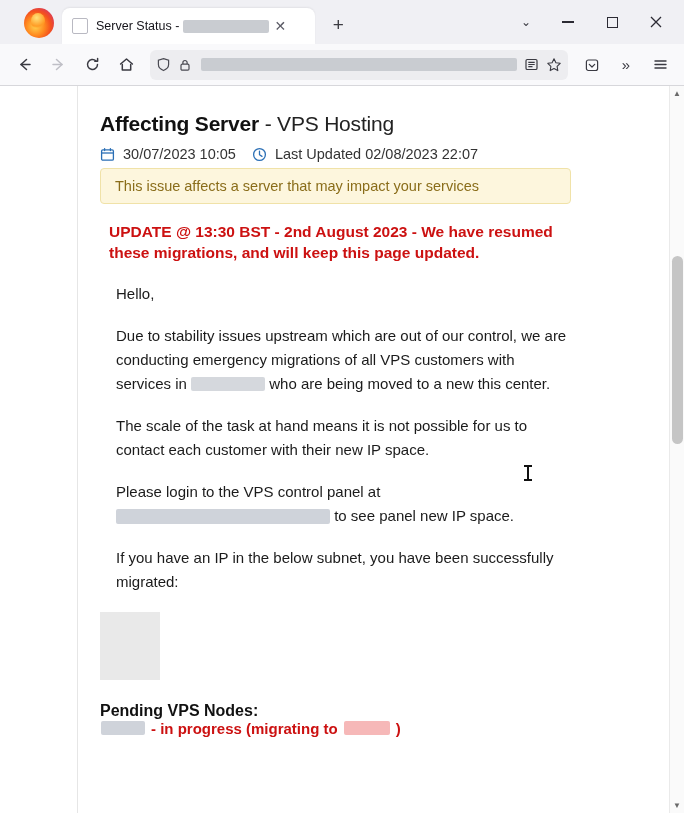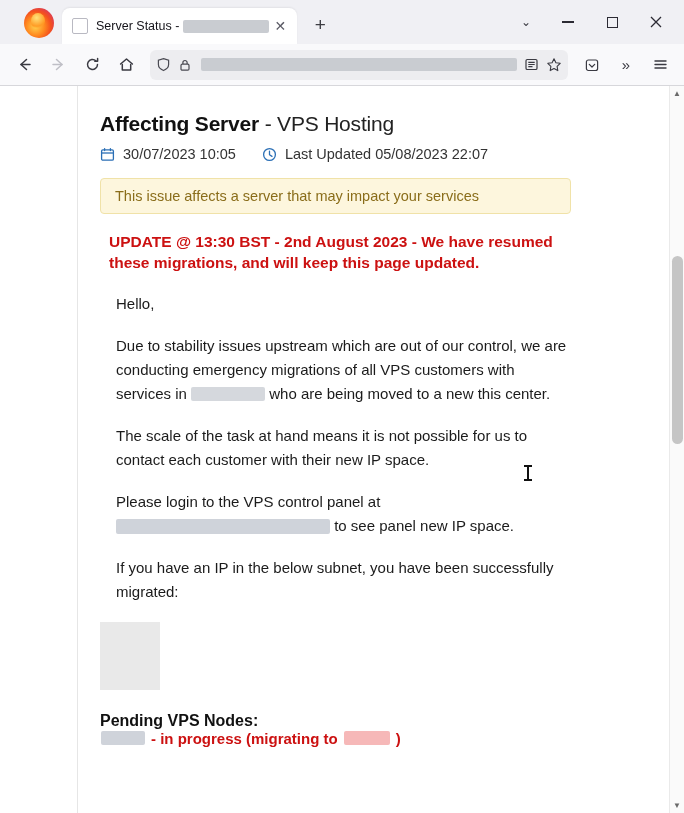--- a/index.html
+++ b/index.html
@@ -42,21 +42,21 @@
     border-radius: 50% 50% 45% 45%;
     background: radial-gradient(circle at 40% 30%, #ffe27a 0%, #ff9c26 60%, rgba(255,120,30,0) 75%);
   }
   .tab {
     height: 36px;
     min-width: 228px;
     background: #ffffff;
     border-radius: 8px 8px 0 0;
     display: flex;
     align-items: center;
-    padding: 0 6px 0 10px;
+    padding: 0 24px 0 10px;
     box-shadow: 0 -1px 2px rgba(0,0,0,.06);
     position: relative;
   }
   .tab-favicon {
     width: 16px; height: 16px;
     border: 1px solid #b9b9c2;
     border-radius: 2px;
     margin-right: 8px;
     flex: 0 0 auto;
     background: #fff;
@@ -200,24 +200,24 @@
     margin: 0 0 10px 0;
     color: #111;
     font-weight: 700;
     letter-spacing: -0.2px;
   }
   h1.title .light { font-weight: 400; color: #222; }
 
   .meta {
     display: flex;
     align-items: center;
-    gap: 26px;
+    gap: 16px;
     font-size: 14.5px;
     color: #333;
-    margin-bottom: 16px;
+    margin-bottom: 6px;
   }
   .meta .item { display: flex; align-items: center; gap: 8px; }
   .ico { color: #2b6fb5; display: inline-flex; }
 
   .alert {
     background: #fdf6dd;
     border: 1px solid #f0e2a8;
     border-radius: 4px;
     color: #8a6d1a;
     font-size: 14.5px;
@@ -419,21 +419,21 @@
           </span>
           <span>30/07/2023 10:05</span>
         </div>
         <div class="item">
           <span class="ico">
             <svg width="15" height="15" viewBox="0 0 15 15">
                 <circle cx="7.5" cy="7.5" r="5.9" stroke="#2b6fb5" stroke-width="1.3" fill="none"></circle>
                 <path d="M7.5 4.2 V7.8 L10 9.4" stroke="#2b6fb5" stroke-width="1.3" fill="none" stroke-linecap="round" stroke-linejoin="round"></path>
               </svg>
           </span>
-          <span>Last Updated 05/08/2023 22:07</span>
+          <span>Last Updated 02/08/2023 22:07</span>
         </div>
       </div>
 
       <div class="alert">This issue affects a server that may impact your services</div>
 
       <div class="update-note">UPDATE @ 13:30 BST - 2nd August 2023 - We have resumed these migrations, and will keep this page updated.</div>
 
       <p class="body">Hello,</p>
 
       <p class="body">

